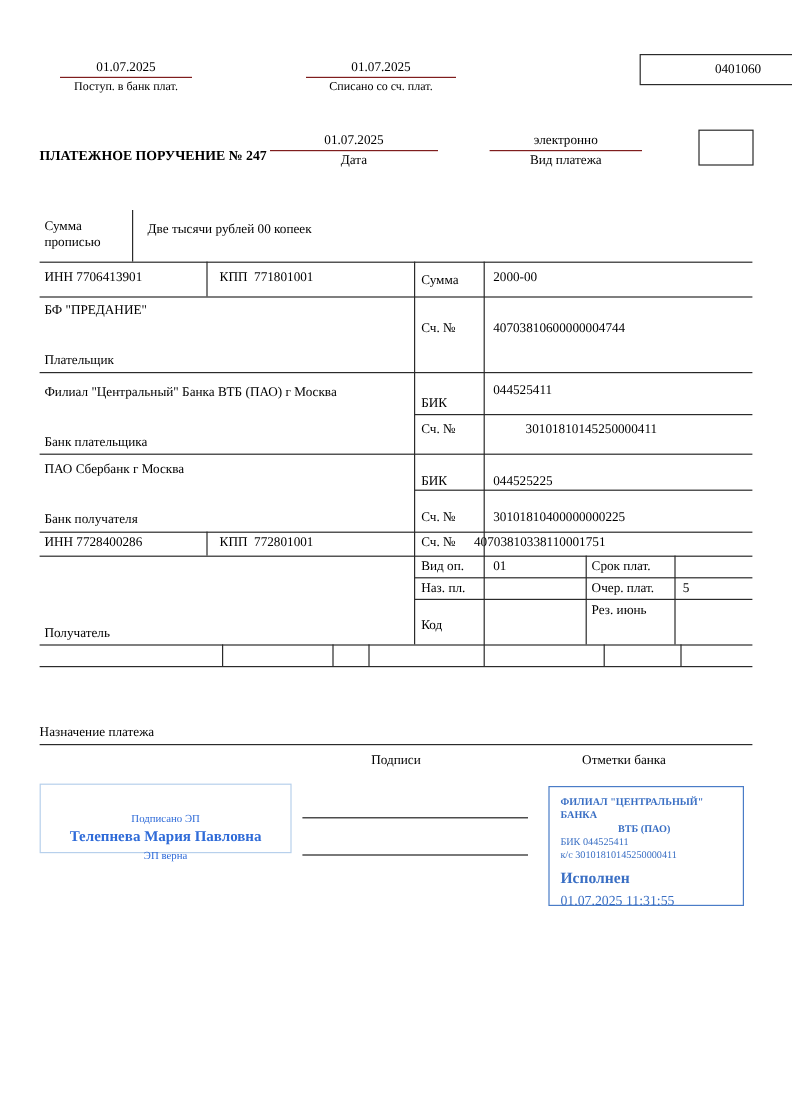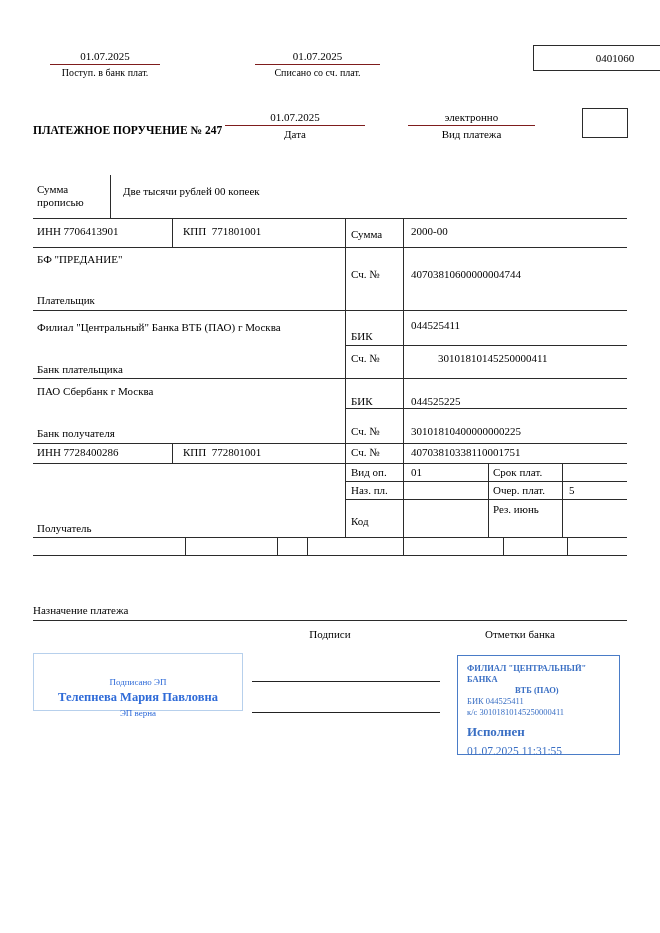--- a/index.html
+++ b/index.html
@@ -104,21 +104,21 @@
     <div class="abs" style="left:4px;top:210px;">ПАО Сбербанк г Москва</div>
     <div class="abs" style="left:318px;top:220px;">БИК</div>
     <div class="abs" style="left:378px;top:220px;">044525225</div>
     <div class="abs" style="left:318px;top:250px;">Сч. №</div>
     <div class="abs" style="left:378px;top:250px;">30101810400000000225</div>
     <div class="abs" style="left:4px;top:252px;">Банк получателя</div>
 
     <div class="abs" style="left:4px;top:271px;">ИНН 7728400286</div>
     <div class="abs pre" style="left:150px;top:271px;">КПП  772801001</div>
     <div class="abs" style="left:318px;top:271px;">Сч. №</div>
-    <div class="abs" style="left:378px;top:271px;text-align:center;">40703810338110001751</div>
+    <div class="abs" style="left:362px;top:271px;text-align:center;">40703810338110001751</div>
 
     <div class="abs" style="left:4px;top:347px;">Получатель</div>
     <div class="abs" style="left:318px;top:291px;">Вид оп.</div>
     <div class="abs" style="left:378px;top:291px;">01</div>
     <div class="abs" style="left:460px;top:291px;">Срок плат.</div>
     <div class="abs" style="left:318px;top:309px;">Наз. пл.</div>
     <div class="abs" style="left:460px;top:309px;">Очер. плат.</div>
     <div class="abs" style="left:536px;top:309px;">5</div>
     <div class="abs" style="left:318px;top:340px;">Код</div>
     <div class="abs" style="left:460px;top:328px;">Рез. июнь</div>

